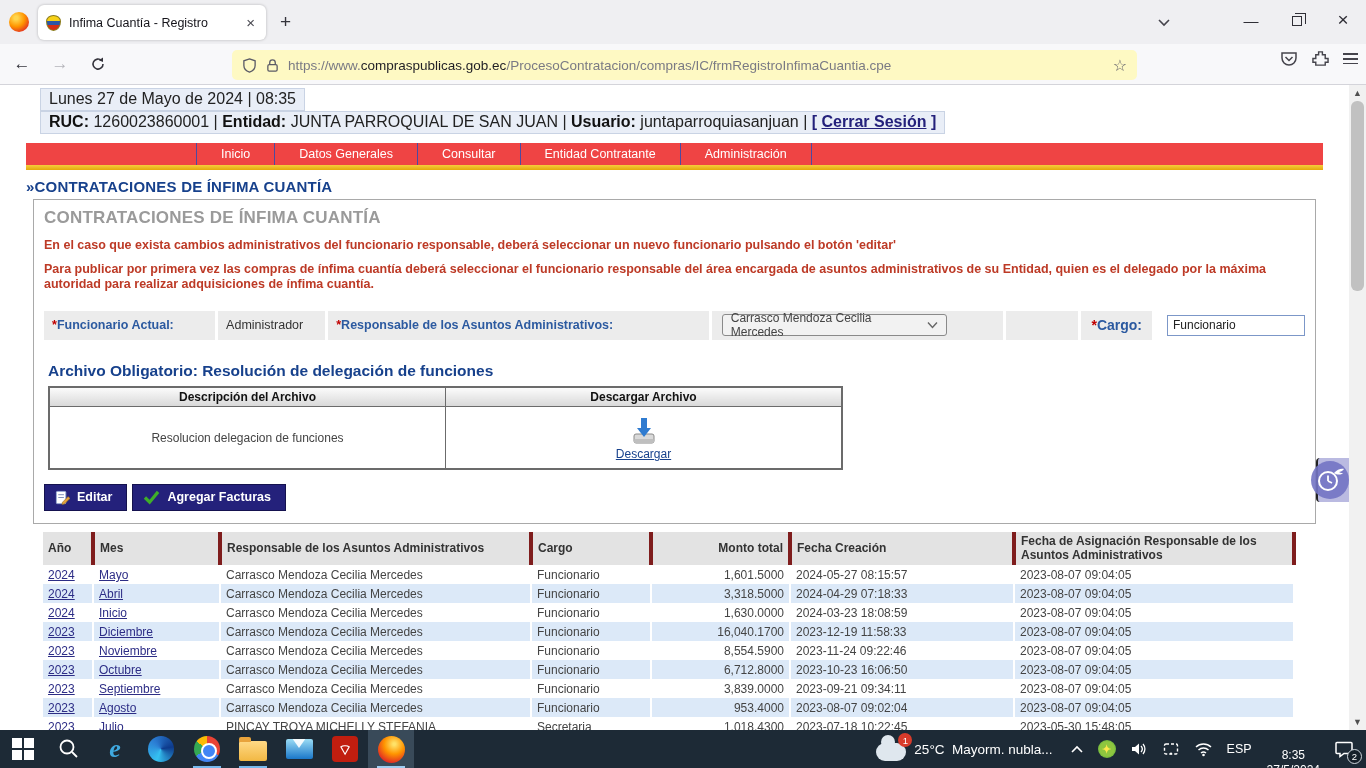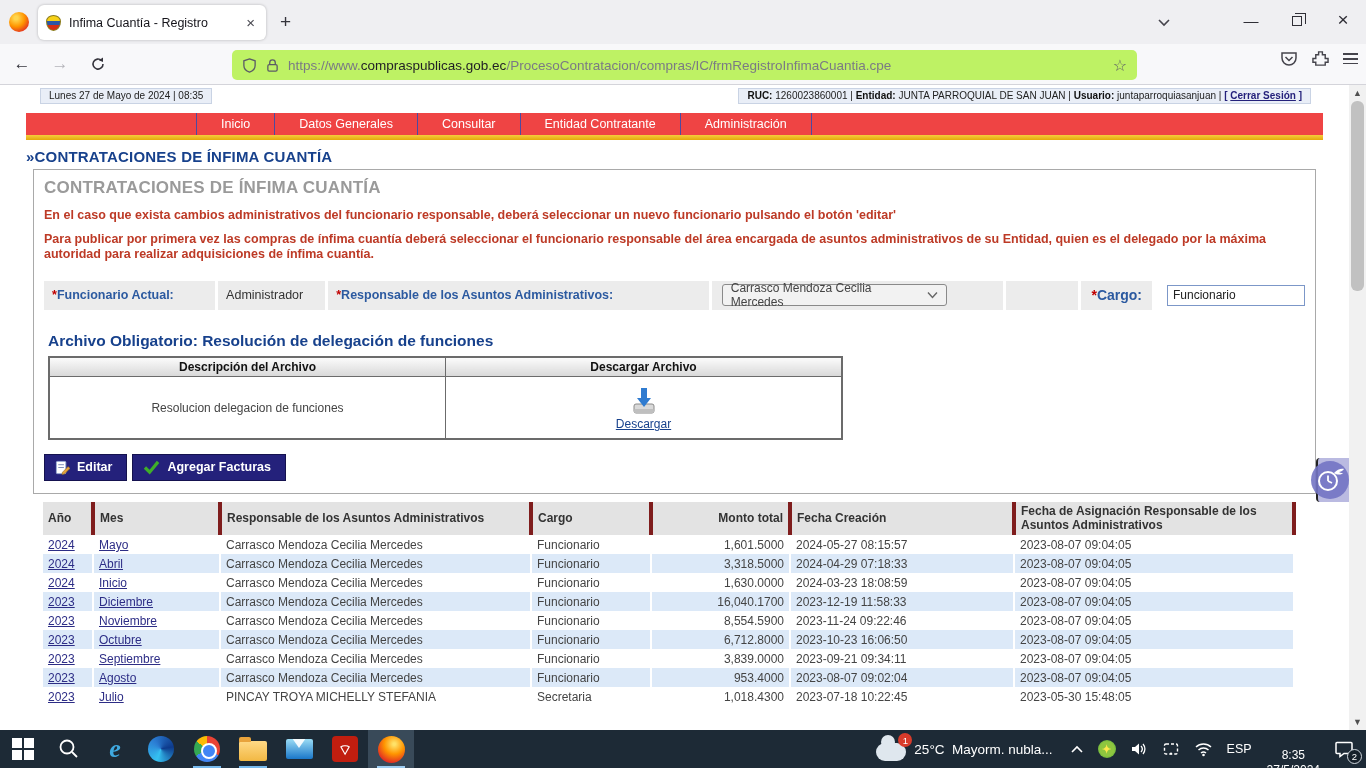--- a/index.html
+++ b/index.html
@@ -25,33 +25,33 @@
     font-size:15px; color:#2f2e36; }
   .restore-glyph { width:10px; height:10px; border:1.2px solid #2f2e36; position:relative; margin-top:2px; }
   .restore-glyph:before { content:""; position:absolute; left:2px; top:-4px; width:10px; height:10px;
     border:1.2px solid #2f2e36; border-bottom:none; border-left:none; background:transparent; }
 
   .toolbar { position:absolute; left:0; top:44px; width:1366px; height:41px; background:#f8f8fa;
     border-bottom:1px solid #d4d4da; display:flex; align-items:center; }
   .nav-icon { width:32px; height:28px; display:flex; align-items:center; justify-content:center;
     font-size:17px; color:#35343c; margin-left:6px; }
   .nav-icon.dis { color:#b4b4ba; }
-  .urlbar { position:absolute; left:232px; top:50px; width:905px; height:30px; background:#bef264;
+  .urlbar { position:absolute; left:232px; top:50px; width:905px; height:30px; background:#fef9c3;
     border-radius:5px; display:flex; align-items:center; padding:0 10px; }
   .urlbar svg { flex:none; }
   .url-text { font-size:13.5px; color:#7a7a84; margin-left:9px; white-space:nowrap; overflow:hidden; flex:1; }
   .url-text b { color:#1f1e25; font-weight:normal; }
   .url-star { font-size:16px; color:#5b5b66; margin-left:6px; }
   .tool-right { position:absolute; right:8px; top:50px; display:flex; align-items:center; gap:14px; }
   .hamburger span { display:block; width:15px; height:1.8px; background:#45444c; margin:3px 0; }
 
   
   .content { position:absolute; left:0; top:85px; width:1349px; height:645px; background:#fff; overflow:hidden; }
   .infobar { display:flex; justify-content:space-between; align-items:flex-start;
-    padding:3px 38px 0 40px; font-size:10px; color:#222; }
+    padding:3px 38px 0 40px; font-size:16px; color:#222;flex-direction:column; }
   .info-box { background:#e9eef7; border:1px solid #c9d3e4; padding:1px 8px 2px; white-space:nowrap; }
   .info-right b { color:#111; }
   .logout-link { color:#24217b; font-weight:bold; }
   .logout-link u { text-decoration:underline; }
 
   .navbar { margin:9px 26px 0; height:22px; background:#ef4444; display:flex; padding-left:170px; }
   .nav-item { color:#fff; font-size:12.5px; display:flex; align-items:center; padding:0 24px;
     border-right:1px solid #4d4aa0; white-space:nowrap; }
   .nav-item:first-child { border-left:1px solid #4d4aa0; }
   .goldbar { margin:0 26px; height:5px; background:linear-gradient(180deg,#f6cc3c,#e4a90c); }

